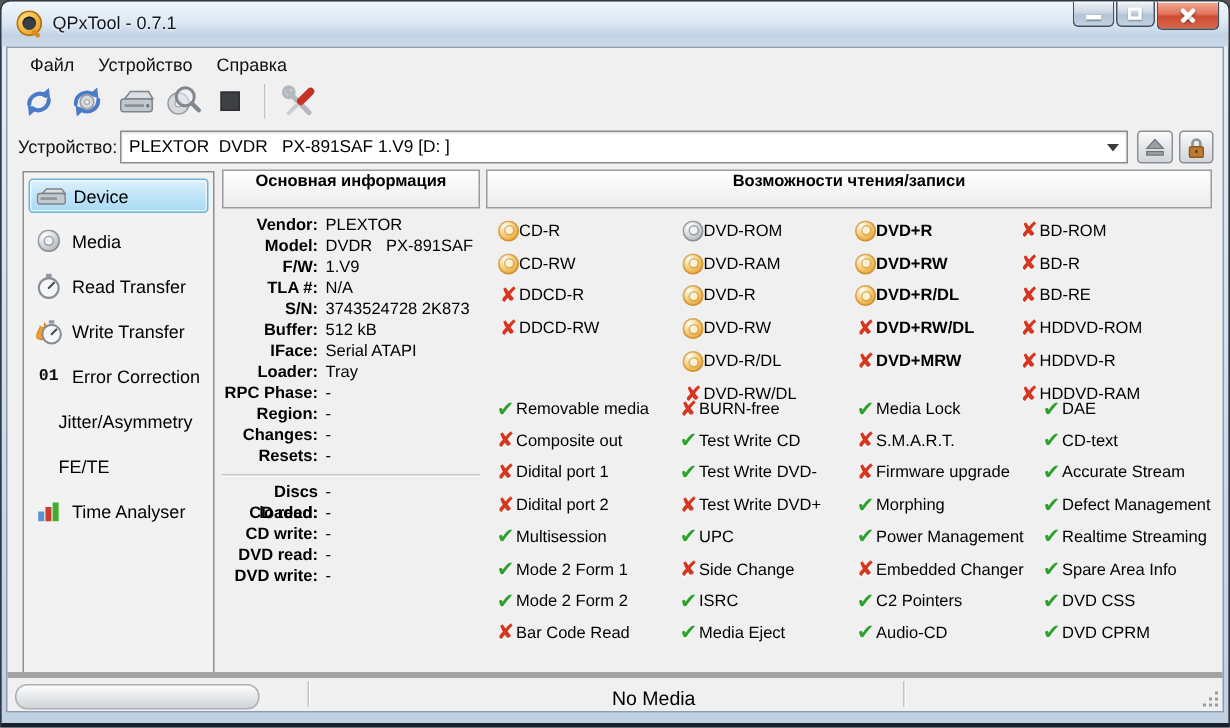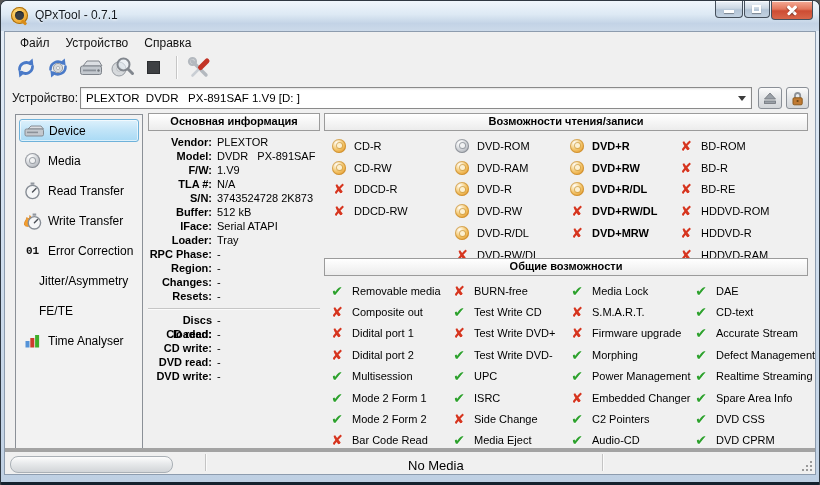--- a/index.html
+++ b/index.html
@@ -73,35 +73,35 @@
   .sb-ico{width:21px;flex:0 0 21px;display:flex;align-items:center;justify-content:center;}
   .sb-item.noicon{padding-left:20px;}
   .ec-text{font-weight:bold;font-size:11px;color:#0e0e0e;font-family:Liberation Mono, monospace;}
   .disc-ico{width:15px;height:15px;border-radius:50%;position:relative;
     background:radial-gradient(circle at 34% 28%,#ffffff 0%,#eceef0 22%,#c9ccd1 55%,#9fa4ab 95%);
     box-shadow:inset 0 0 0 1px rgba(105,110,118,.6);}
   .disc-ico::after{content:"";position:absolute;left:5px;top:5px;width:5px;height:5px;border-radius:50%;
     background:#f1f2f3;box-shadow:0 0 0 1px rgba(130,135,142,.7);}
   
   .info-panel{position:absolute;left:143px;top:81px;width:172px;font-size:11px;color:#000;}
-  .panel-header{height:18px;border:1px solid #9b9b9b;background:linear-gradient(#ffffff,#ececec);
+  .panel-header{height:26px;border:1px solid #9b9b9b;background:linear-gradient(#ffffff,#ececec);
     font-weight:bold;font-size:11px;line-height:15px;text-align:center;color:#000;}
   .info-rows{margin-top:4px;}
   .irow{display:flex;height:14px;line-height:14px;}
   .ilabel{flex:0 0 64px;text-align:right;font-weight:bold;}
   .ival{margin-left:5px;white-space:pre;}
   .isep{height:1px;background:#c6c6c6;box-shadow:0 1px 0 #fbfbfb;margin:5px 0 4px 0;}
   
   .caps{position:absolute;left:319px;width:484px;font-size:11px;color:#000;}
   .caps.rw{top:81px;} .caps.gen{top:226px;}
   .caps-grid{display:flex;padding-left:8px;padding-top:4px;}
   .caps.gen .caps-grid{padding-left:6px;}
   .rw-c0{width:123px;} .rw-c1{width:115px;} .rw-c2{width:109px;font-weight:bold;} .rw-c3{width:129px;}
   .gn-c0{width:122px;} .gn-c1{width:118px;} .gn-c2{width:124px;} .gn-c3{width:108px;}
-  .cap{height:21.8px;display:flex;align-items:center;gap:8px;}
+  .cap{height:21.8px;display:flex;align-items:center;}
   .caps.gen .cap{height:21.4px;}
   .ci{width:14px;height:14px;flex:0 0 14px;position:relative;display:flex;align-items:center;justify-content:center;}
   .ci[data-state="disc"]{border-radius:50%;
     background:radial-gradient(circle at 34% 28%,#ffffff 0%,#fbe7bc 20%,#f3c367 50%,#e69b2e 85%,#d58a26 100%);
     box-shadow:inset 0 0 0 1px rgba(185,125,35,.55);}
   .ci[data-state="disc"]::after{content:"";position:absolute;left:4.5px;top:4.5px;width:5px;height:5px;
     border-radius:50%;background:#fcf0d2;box-shadow:0 0 0 1px rgba(200,150,60,.65);}
   .ci[data-state="disc-grey"]{border-radius:50%;
     background:radial-gradient(circle at 34% 28%,#ffffff 0%,#eceef0 22%,#c9ccd1 55%,#a0a5ac 95%);
     box-shadow:inset 0 0 0 1px rgba(108,113,121,.6);}
@@ -448,21 +448,20 @@
             </div>
           <div class="cap">
               <span class="ci" data-state="x"></span>
               <span class="cap-label">HDDVD-RAM</span>
             </div>
         </div>
       </div>
     </div>
 
     <div class="caps gen">
-      <div class="panel-header">Общие возможности</div>
       <div class="caps-grid">
         <div class="gn-c0">
           <div class="cap">
               <span class="ci" data-state="check"></span>
               <span class="cap-label">Removable media</span>
             </div>
           <div class="cap">
               <span class="ci" data-state="x"></span>
               <span class="cap-label">Composite out</span>
             </div>
@@ -494,38 +493,38 @@
         <div class="gn-c1">
           <div class="cap">
               <span class="ci" data-state="x"></span>
               <span class="cap-label">BURN-free</span>
             </div>
           <div class="cap">
               <span class="ci" data-state="check"></span>
               <span class="cap-label">Test Write CD</span>
             </div>
           <div class="cap">
+              <span class="ci" data-state="check"></span>
+              <span class="cap-label">Test Write DVD-</span>
+            </div>
+          <div class="cap">
               <span class="ci" data-state="x"></span>
               <span class="cap-label">Test Write DVD+</span>
             </div>
           <div class="cap">
               <span class="ci" data-state="check"></span>
-              <span class="cap-label">Test Write DVD-</span>
-            </div>
-          <div class="cap">
-              <span class="ci" data-state="check"></span>
               <span class="cap-label">UPC</span>
             </div>
           <div class="cap">
+              <span class="ci" data-state="x"></span>
+              <span class="cap-label">Side Change</span>
+            </div>
+          <div class="cap">
               <span class="ci" data-state="check"></span>
               <span class="cap-label">ISRC</span>
-            </div>
-          <div class="cap">
-              <span class="ci" data-state="x"></span>
-              <span class="cap-label">Side Change</span>
             </div>
           <div class="cap">
               <span class="ci" data-state="check"></span>
               <span class="cap-label">Media Eject</span>
             </div>
         </div>
         <div class="gn-c2">
           <div class="cap">
               <span class="ci" data-state="check"></span>
               <span class="cap-label">Media Lock</span>

